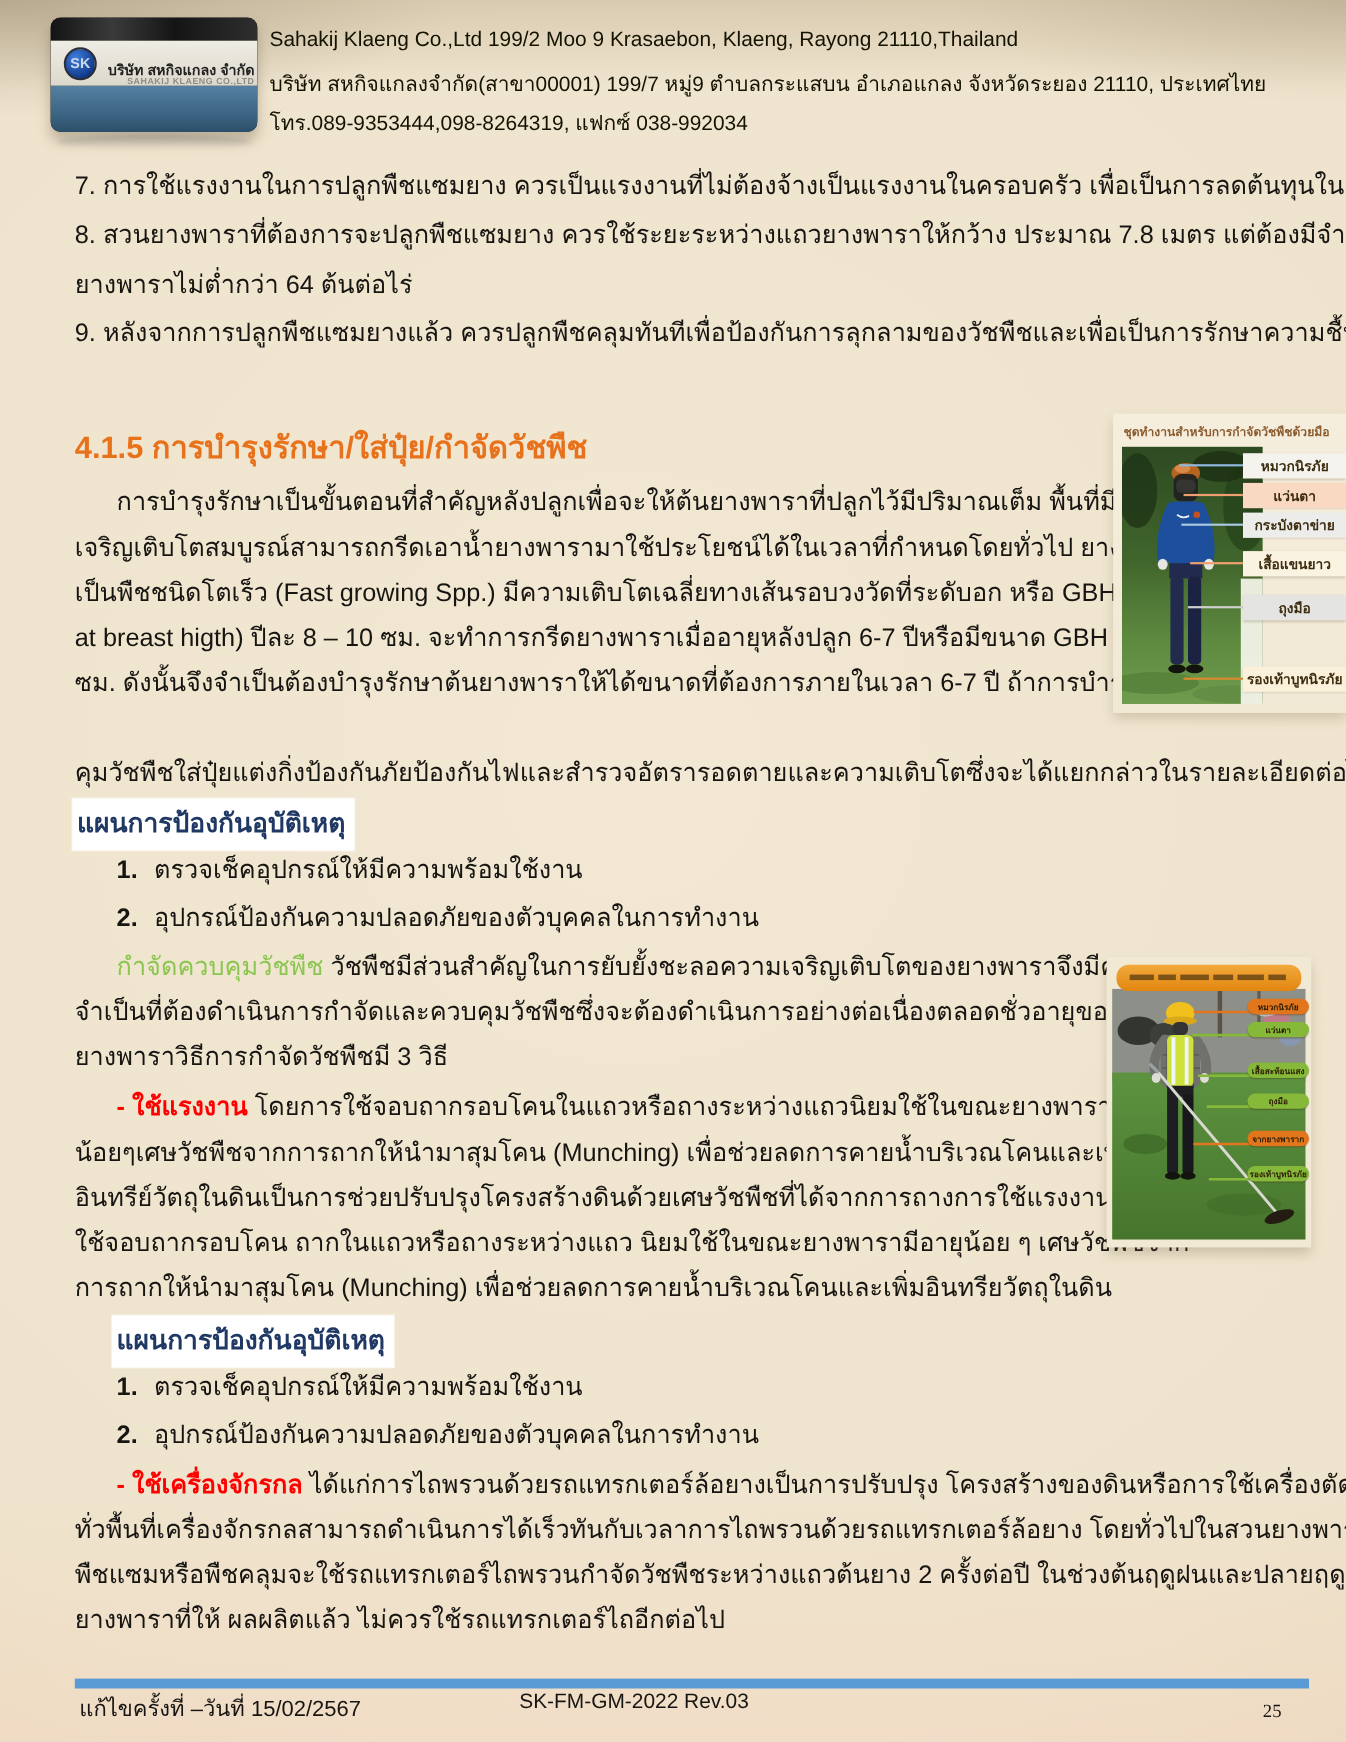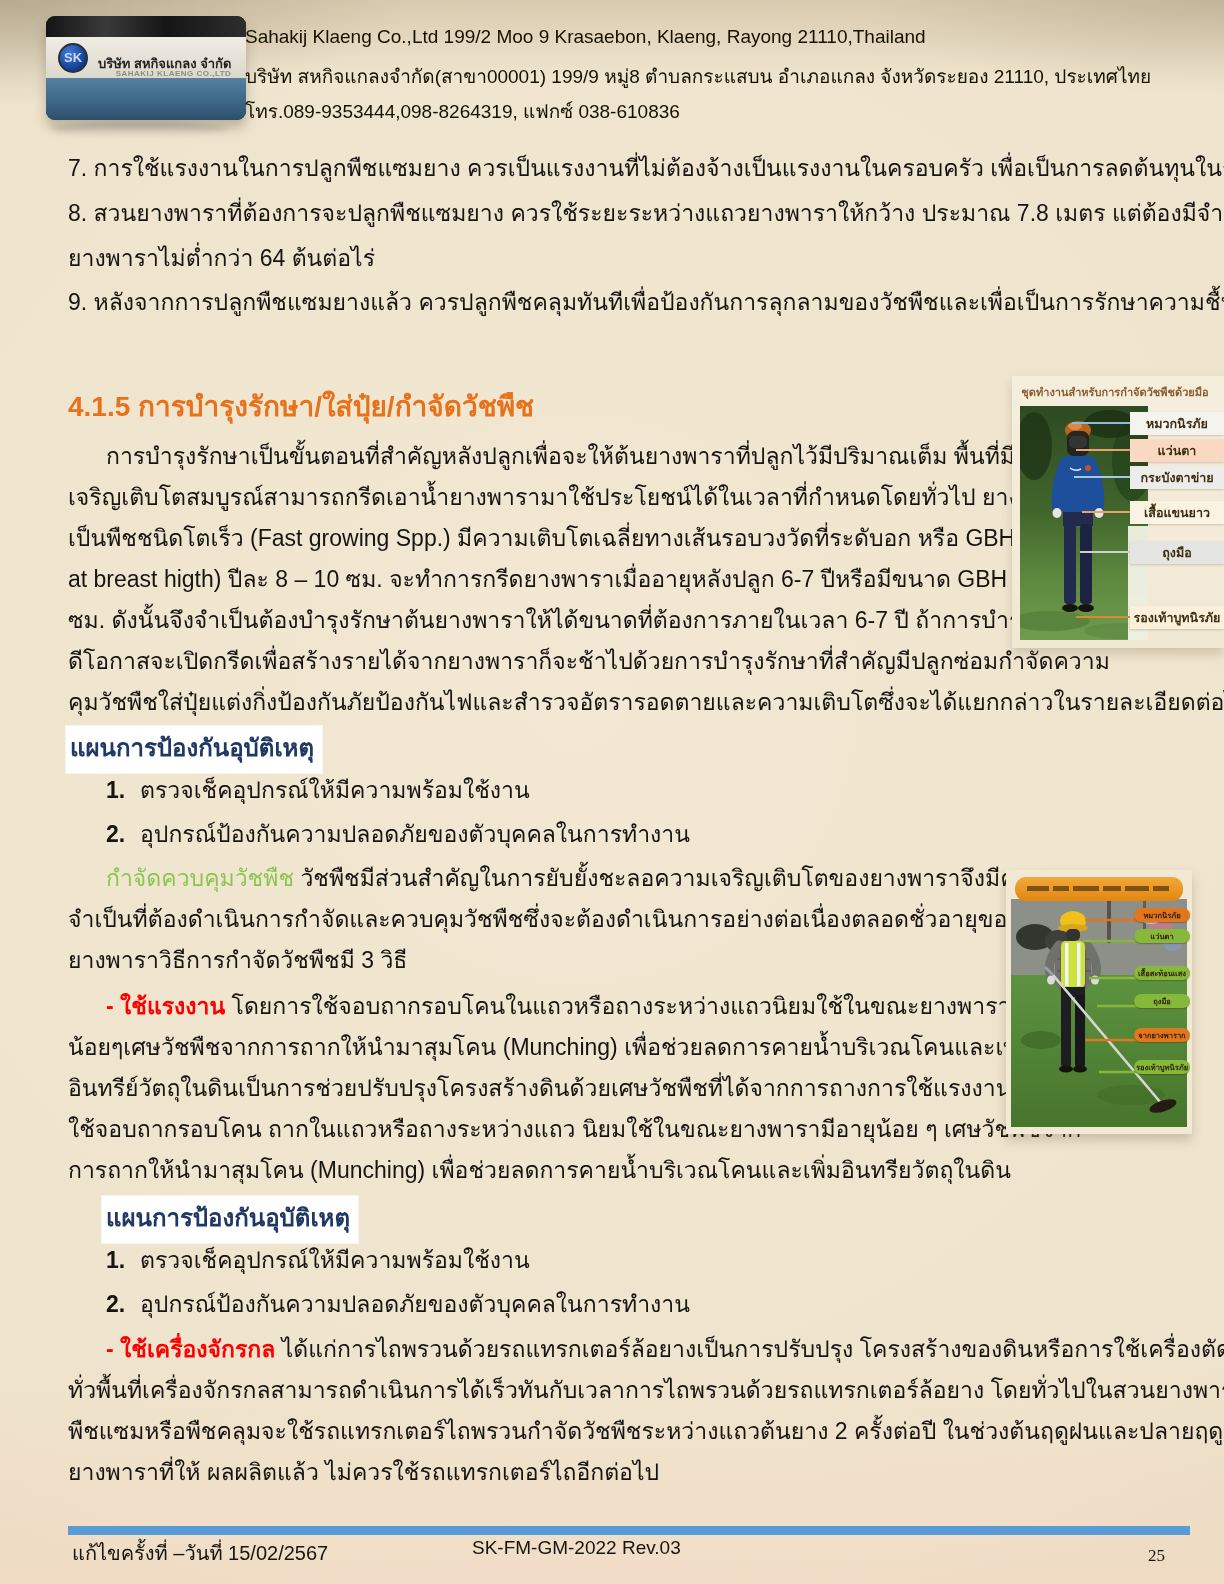--- a/index.html
+++ b/index.html
@@ -8,21 +8,21 @@
     font-family:"Liberation Sans",sans-serif;color:#171511;
     background:
       radial-gradient(45% 9% at 0% 0%, rgba(95,84,60,.28), rgba(95,84,60,0) 75%),
       radial-gradient(40% 8% at 100% 0%, rgba(110,96,70,.20), rgba(110,96,70,0) 75%),
       linear-gradient(to bottom, rgba(190,172,140,.45) 0%, rgba(190,172,140,0) 5%),
       linear-gradient(to top, rgba(244,216,194,.55) 0%, rgba(244,216,194,0) 14%),
       radial-gradient(135% 105% at 47% 44%, #f2e8d3 0%, #eee3cc 55%, #d9ceb3 100%);
   }
   
   .logo{position:absolute;left:46px;top:16px;width:188px;height:104px;border-radius:9px;
-    overflow:hidden;box-shadow:0 8px 12px rgba(100,85,60,.35);background:#20211f;padding-left:12px;}
+    overflow:hidden;box-shadow:0 8px 12px rgba(100,85,60,.35);background:#20211f;}
   .logo-top{position:absolute;left:0;top:0;width:100%;height:20%;
     background:linear-gradient(to right,#141414,#3a3a3a 30%,#151515 60%,#2e2e2e);}
   .logo-mid{position:absolute;left:0;top:20%;width:100%;height:40%;
     background:linear-gradient(to bottom,#efece4,#ddd8cc);display:flex;align-items:center;}
   .logo-badge{width:30px;height:30px;margin-left:12px;border-radius:50%;
     background:radial-gradient(circle at 35% 30%,#3f7ddb,#123d8f 70%,#0a2458);
     color:#cfd8ea;font-weight:bold;font-size:13px;display:flex;align-items:center;justify-content:center;
     border:2px solid #2a2f3a;box-sizing:border-box;}
   .logo-names{margin-left:10px;line-height:1.05;}
   .logo-th{font-size:13px;font-weight:bold;color:#21211f;white-space:nowrap;margin-top:20px;}
@@ -77,36 +77,35 @@
       <div class="logo-badge">SK</div>
       <div class="logo-names">
         <div class="logo-th">บริษัท สหกิจแกลง จำกัด</div>
         <div class="logo-en">SAHAKIJ KLAENG CO.,LTD</div>
       </div>
     </div>
     <div class="logo-bottom"></div>
   </div>
   <div class="logo-reflect"></div>
   <div class="hdr-line" style="top:26px">Sahakij Klaeng Co.,Ltd   199/2 Moo 9 Krasaebon, Klaeng, Rayong 21110,Thailand</div>
-  <div class="hdr-line" style="top:61px">บริษัท สหกิจแกลงจำกัด(สาขา00001) 199/9 หมู่8 ตำบลกระแสบน อำเภอแกลง จังหวัดระยอง 21110, ประเทศไทย</div>
-  <div class="hdr-line" style="top:96px">โทร.089-9353444,098-8264319, แฟกซ์ 038-610836</div>
+  <div class="hdr-line" style="top:61px">บริษัท สหกิจแกลงจำกัด(สาขา00001) 199/7 หมู่9 ตำบลกระแสบน อำเภอแกลง จังหวัดระยอง 21110, ประเทศไทย</div>
+  <div class="hdr-line" style="top:96px">โทร.089-9353444,098-8264319, แฟกซ์ 038-992034</div>
 
   <div class="tl" style="top:148px">7. การใช้แรงงานในการปลูกพืชแซมยาง ควรเป็นแรงงานที่ไม่ต้องจ้างเป็นแรงงานในครอบครัว เพื่อเป็นการลดต้นทุนในการผลิต</div>
   <div class="tl" style="top:193px">8. สวนยางพาราที่ต้องการจะปลูกพืชแซมยาง ควรใช้ระยะระหว่างแถวยางพาราให้กว้าง ประมาณ 7.8 เมตร  แต่ต้องมีจำนวนต้น</div>
   <div class="tl" style="top:238px">ยางพาราไม่ต่ำกว่า 64 ต้นต่อไร่</div>
   <div class="tl" style="top:282px">9. หลังจากการปลูกพืชแซมยางแล้ว  ควรปลูกพืชคลุมทันทีเพื่อป้องกันการลุกลามของวัชพืชและเพื่อเป็นการรักษาความชื้นในดิน</div>
 
   <div class="sec-heading" style="top:384px">4.1.5  การบำรุงรักษา/ใส่ปุ๋ย/กำจัดวัชพืช</div>
 
   <div class="tl ind" style="top:436px">การบำรุงรักษาเป็นขั้นตอนที่สำคัญหลังปลูกเพื่อจะให้ต้นยางพาราที่ปลูกไว้มีปริมาณเต็ม พื้นที่มีความ</div>
   <div class="tl" style="top:477px">เจริญเติบโตสมบูรณ์สามารถกรีดเอาน้ำยางพารามาใช้ประโยชน์ได้ในเวลาที่กำหนดโดยทั่วไป ยางพาราจะ</div>
   <div class="tl" style="top:518px">เป็นพืชชนิดโตเร็ว (Fast growing Spp.) มีความเติบโตเฉลี่ยทางเส้นรอบวงวัดที่ระดับอก หรือ GBH (Girth</div>
   <div class="tl" style="top:559px">at breast higth) ปีละ 8 – 10 ซม. จะทำการกรีดยางพาราเมื่ออายุหลังปลูก 6-7 ปีหรือมีขนาด GBH 50</div>
   <div class="tl" style="top:600px">ซม. ดังนั้นจึงจำเป็นต้องบำรุงรักษาต้นยางพาราให้ได้ขนาดที่ต้องการภายในเวลา 6-7 ปี ถ้าการบำรุงรักษาไม่</div>
-  <div class="tl" style="top:641px">ดีโอกาสจะเปิดกรีดเพื่อสร้างรายได้จากยางพาราก็จะช้าไปด้วยการบำรุงรักษาที่สำคัญมีปลูกซ่อมกำจัดความ</div>
   <div class="tl" style="top:682px">คุมวัชพืชใส่ปุ๋ยแต่งกิ่งป้องกันภัยป้องกันไฟและสำรวจอัตรารอดตายและความเติบโตซึ่งจะได้แยกกล่าวในรายละเอียดต่อไป</div>
 
   <div class="plan-title" style="left:66px;top:726px">แผนการป้องกันอุบัติเหตุ</div>
   <div class="li" style="top:772px">
     <span class="num">1.</span><span>ตรวจเช็คอุปกรณ์ให้มีความพร้อมใช้งาน</span>
   </div>
   <div class="li" style="top:816px">
     <span class="num">2.</span><span>อุปกรณ์ป้องกันความปลอดภัยของตัวบุคคลในการทำงาน</span>
   </div>
 

